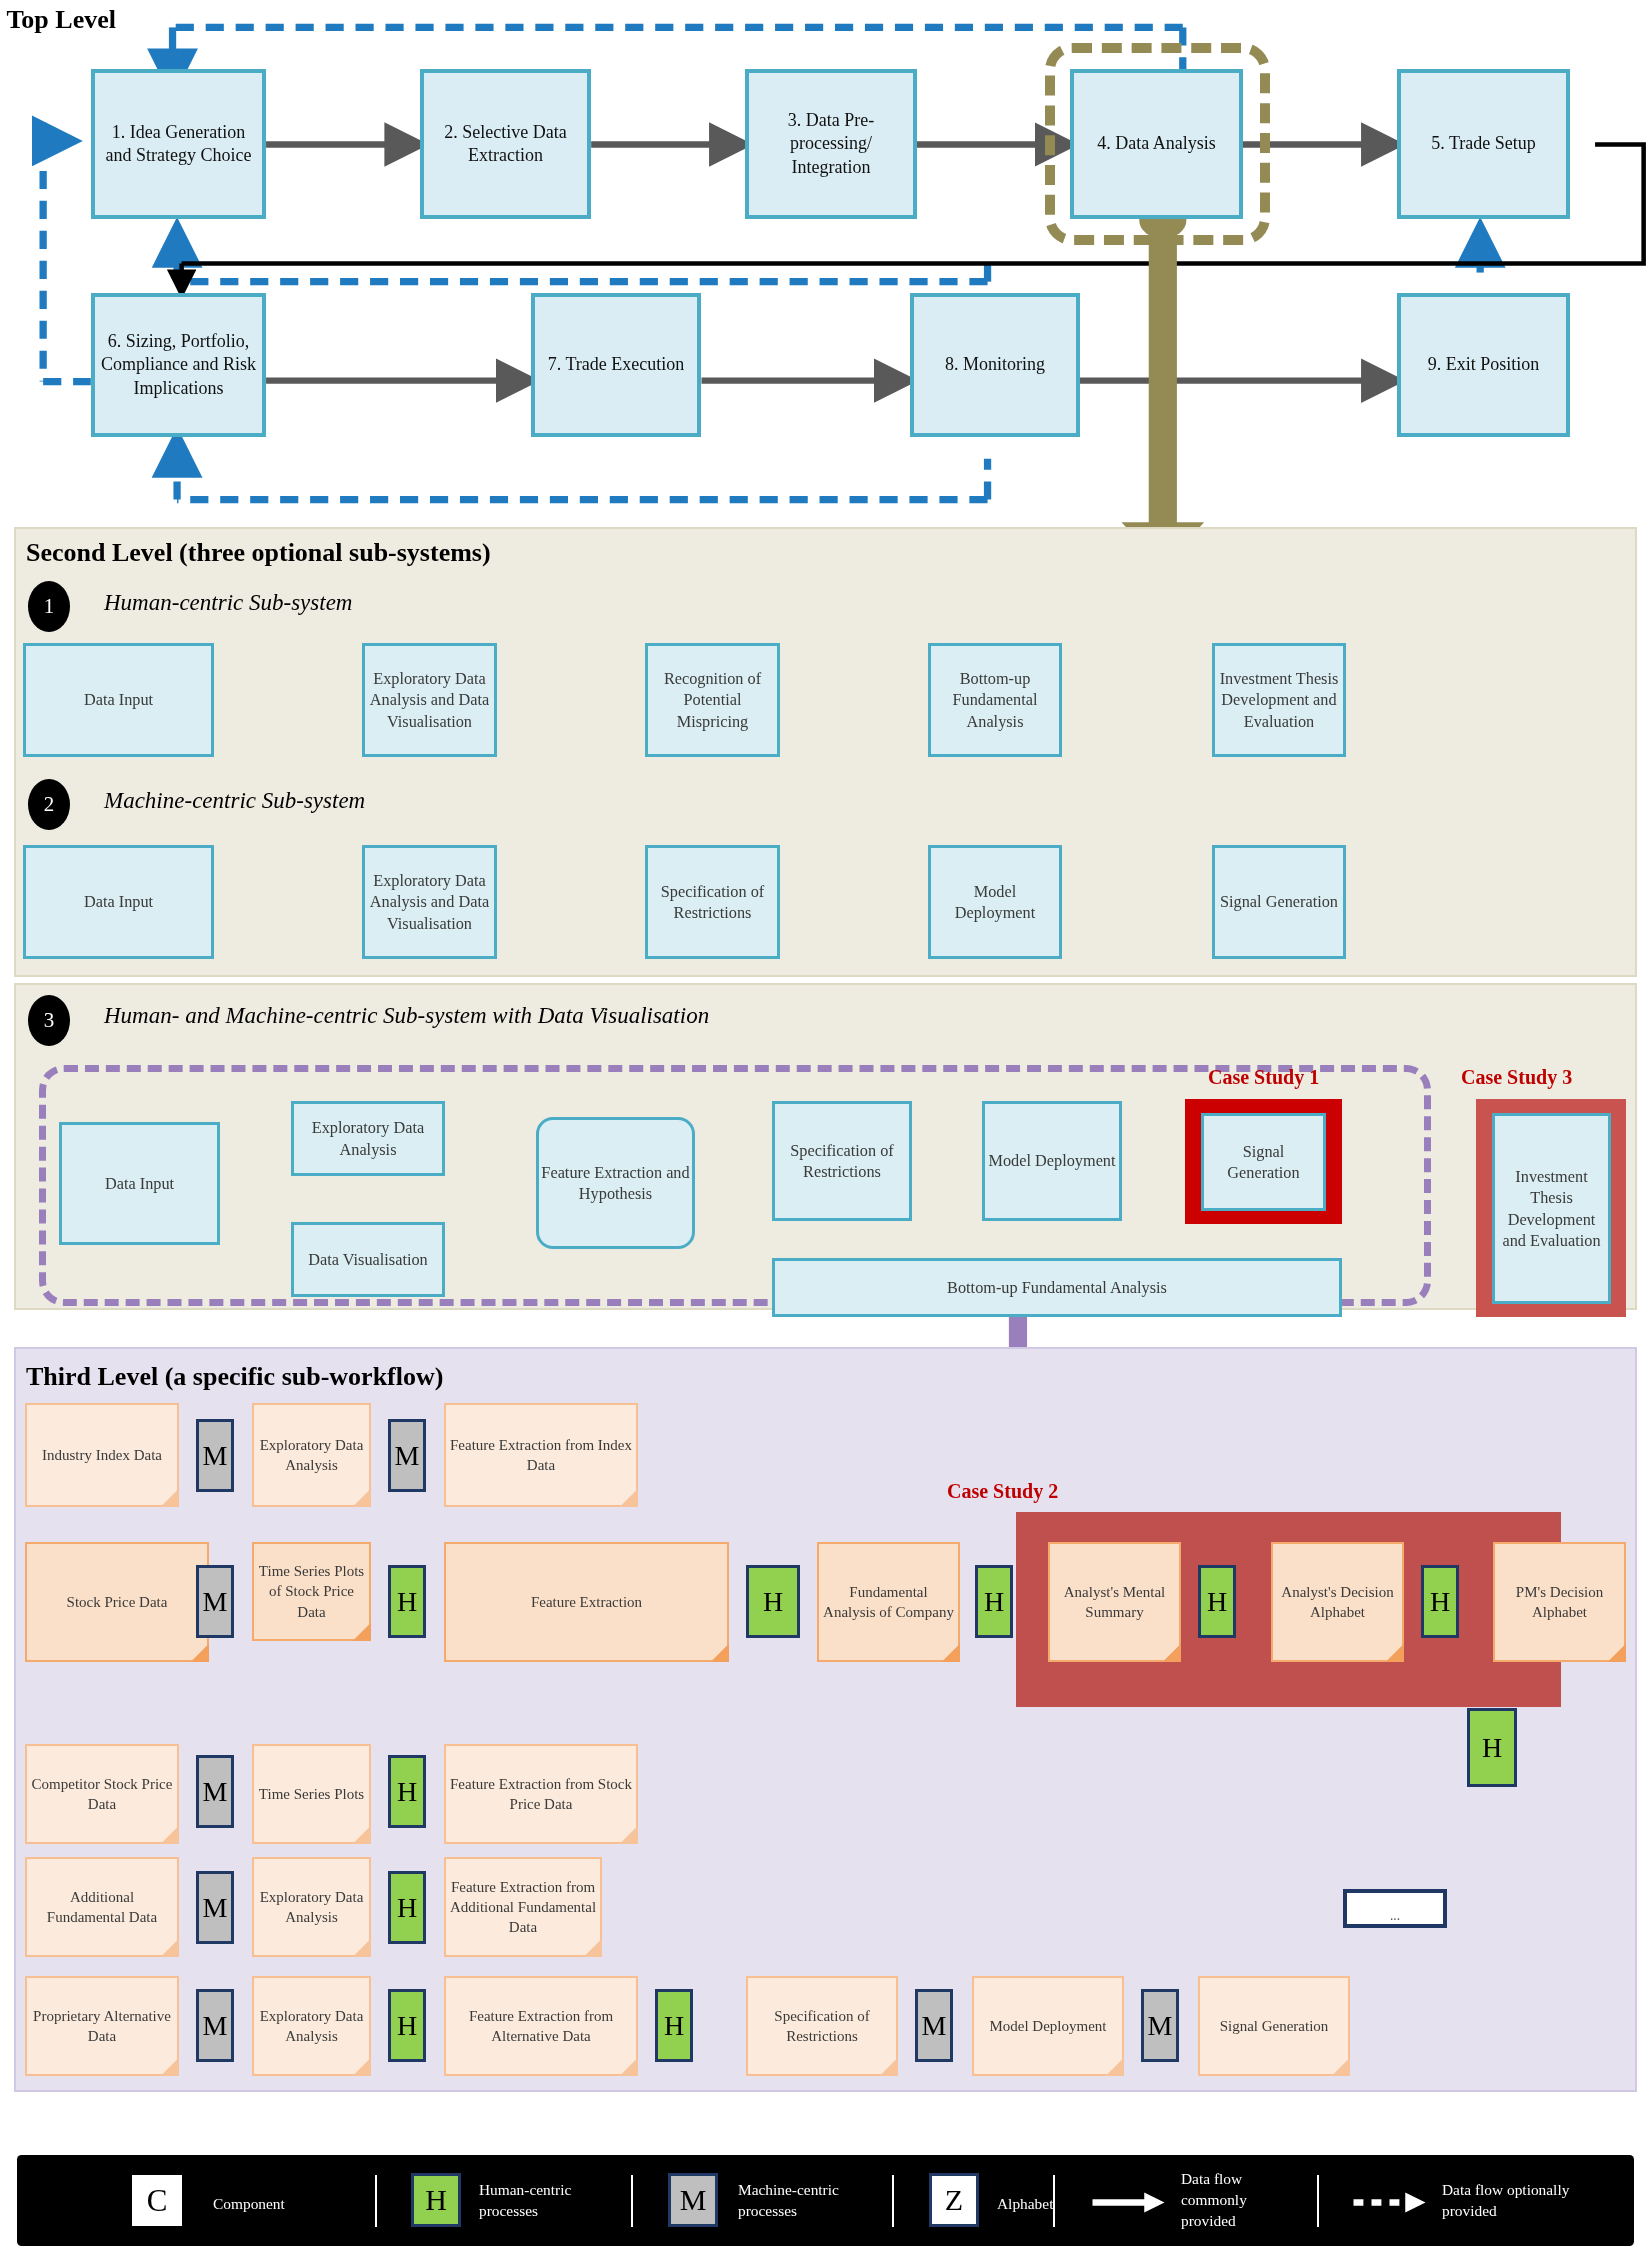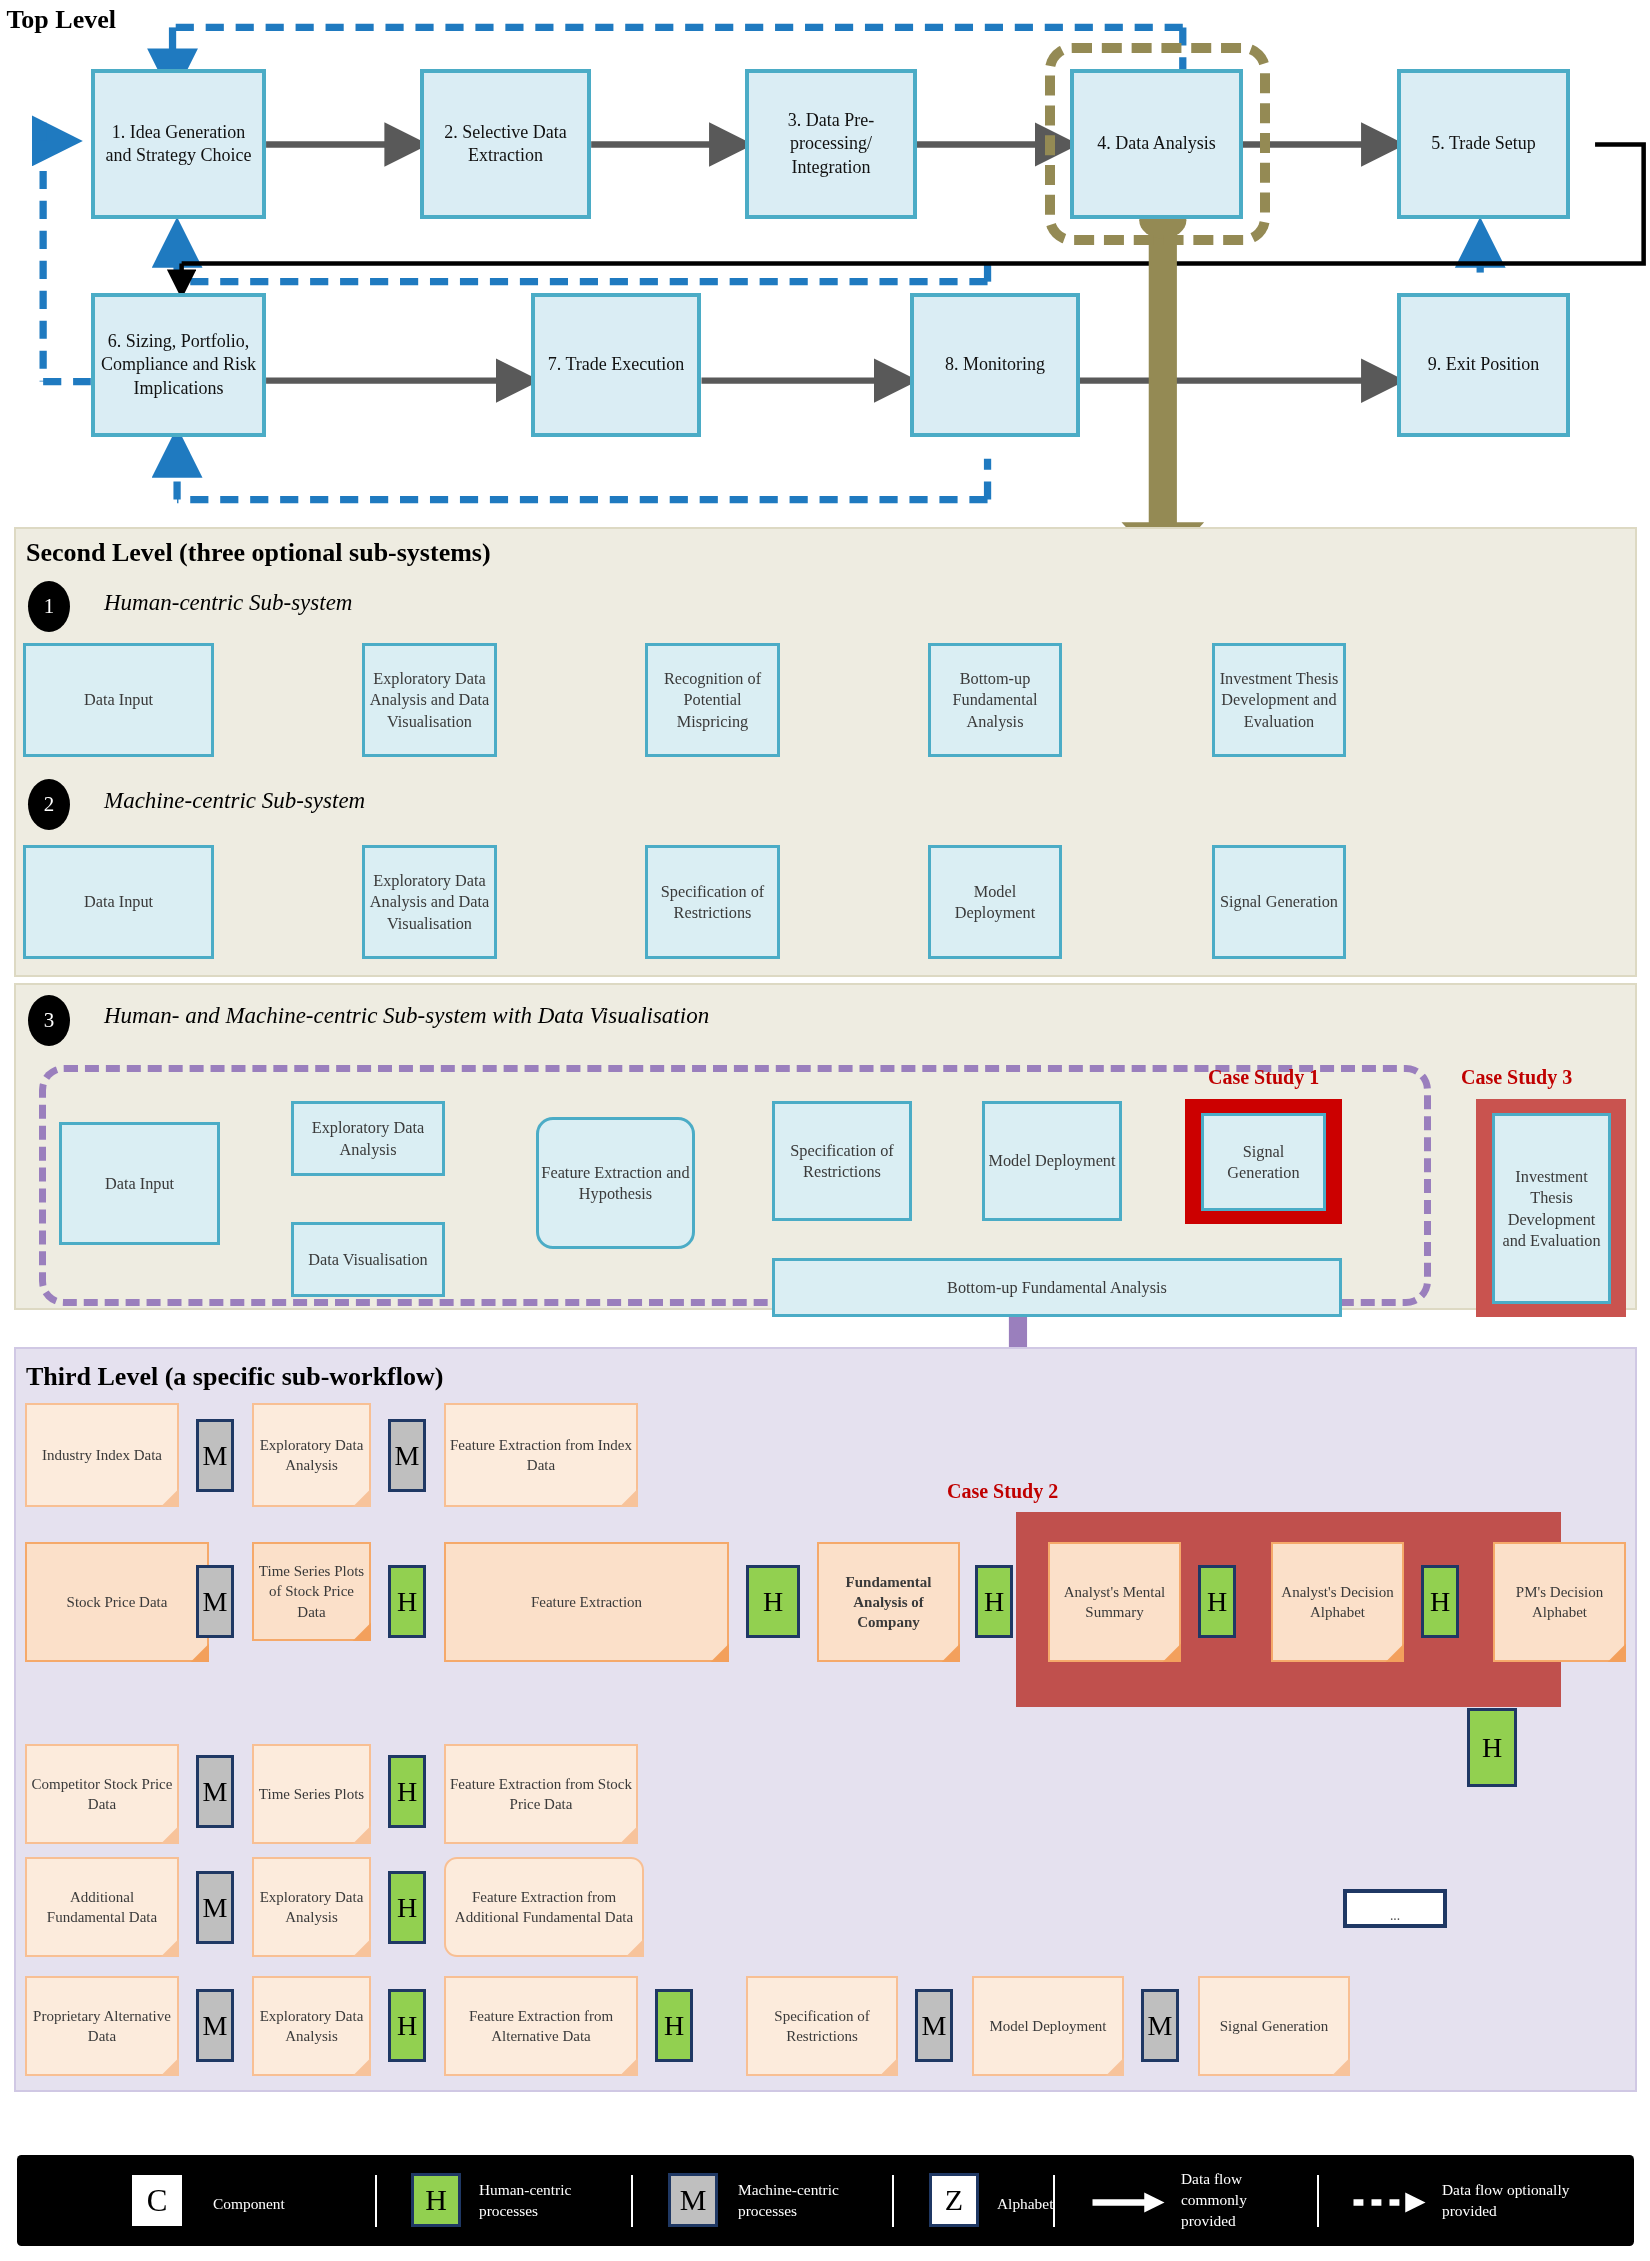--- a/index.html
+++ b/index.html
@@ -418,21 +418,21 @@
       <span style="font-size:28px">H</span>
     </div>
   <div class="abs doc" style="left:444px;top:1542px;width:285px;height:120px;">
       <span>Feature Extraction</span>
       <i class="fold"></i>
     </div>
 
   <div class="abs badge h" style="left:746px;top:1565px;width:54px;height:73px;">
       <span style="font-size:28px">H</span>
     </div>
-  <div class="abs doc" style="left:817px;top:1542px;width:143px;height:120px;font-weight:bold;">
+  <div class="abs doc" style="left:817px;top:1542px;width:143px;height:120px;">
       <span>Fundamental Analysis of Company</span>
       <i class="fold"></i>
     </div>
   <div class="abs badge h" style="left:975px;top:1565px;width:38px;height:73px;">
       <span style="font-size:28px">H</span>
     </div>
   <div class="abs doc" style="left:1048px;top:1542px;width:133px;height:120px;">
       <span>Analyst's Mental Summary</span>
       <i class="fold"></i>
     </div>
@@ -477,21 +477,21 @@
   <div class="abs badge m" style="left:196px;top:1871px;width:38px;height:73px;">
       <span style="font-size:28px">M</span>
     </div>
   <div class="abs doc light" style="left:252px;top:1857px;width:119px;height:100px;">
       <span>Exploratory Data Analysis</span>
       <i class="fold"></i>
     </div>
   <div class="abs badge h" style="left:388px;top:1871px;width:38px;height:73px;">
       <span style="font-size:28px">H</span>
     </div>
-  <div class="abs doc light" style="left:444px;top:1857px;width:200px;height:100px;border-radius:13px;">
+  <div class="abs doc light" style="left:444px;top:1857px;width:158px;height:100px;">
       <span>Feature Extraction from Additional Fundamental Data</span>
       <i class="fold"></i>
     </div>
 
   <div class="abs doc light" style="left:25px;top:1976px;width:154px;height:100px;">
       <span>Proprietary Alternative Data</span>
       <i class="fold"></i>
     </div>
   <div class="abs badge m" style="left:196px;top:1989px;width:38px;height:73px;">
       <span style="font-size:28px">M</span>

